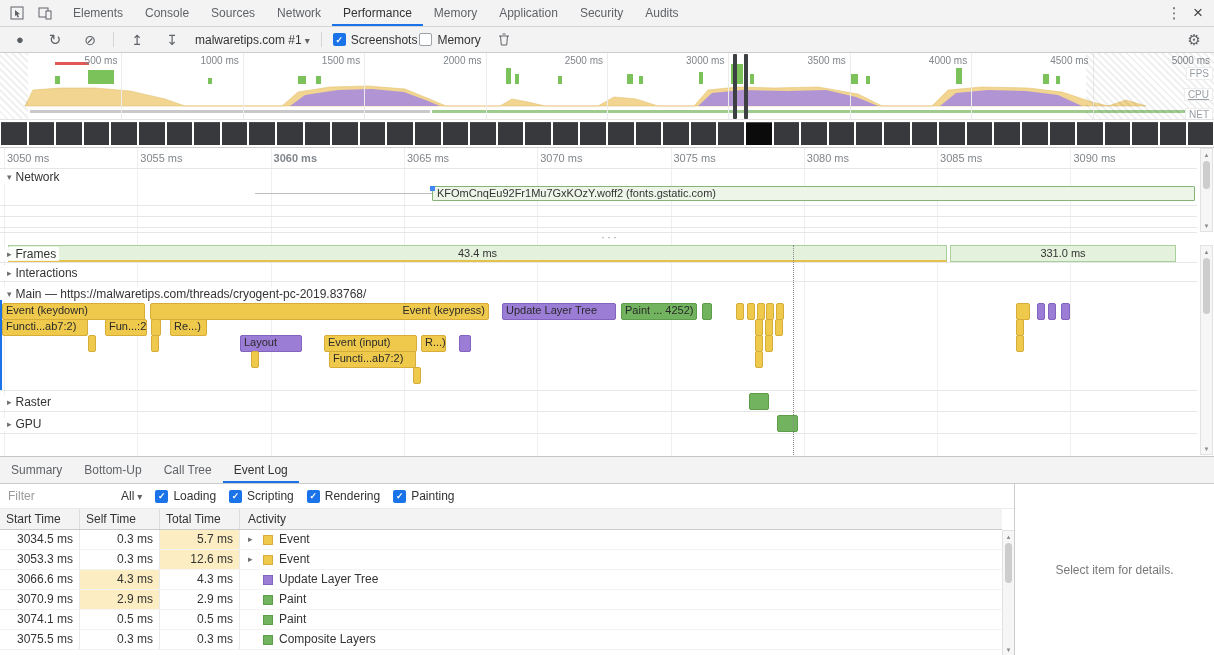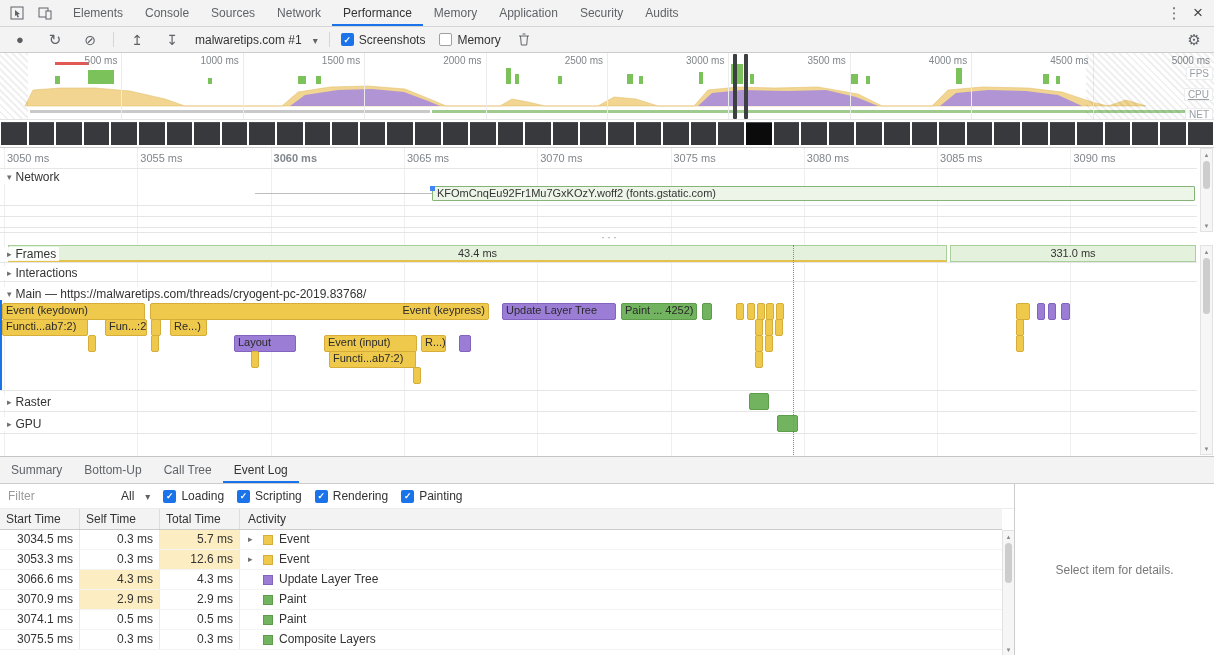--- a/index.html
+++ b/index.html
@@ -16,21 +16,21 @@
 .i-close::before{content:"×";font-size:17px;color:#444}
 
 #toolbar{position:absolute;top:27px;left:0;width:100%;height:26px;background:#f3f3f3;border-bottom:1px solid #ccc;display:flex;align-items:center;padding:0 8px;gap:11px}
 .sep{width:1px;height:15px;background:#d5d5d5}
 .i-record::before{content:"●";font-size:13px;color:#5a5d61}
 .i-reload::before{content:"↻";font-size:15px;color:#5f6368}
 .i-block::before{content:"⊘";font-size:14px;color:#5f6368}
 .i-up::before{content:"↥";font-size:14px;color:#5f6368}
 .i-down::before{content:"↧";font-size:14px;color:#5f6368}
 .i-gear::before{content:"⚙";font-size:15px;color:#5f6368}
-.select-box{display:flex;align-items:center;gap:11px;color:#333}
+.select-box{display:flex;align-items:center;gap:3px;color:#333}
 .caret::before{content:"▾";font-size:10px;color:#5f6368}
 .cb-wrap{display:flex;align-items:center;gap:5px}
 .cb{width:13px;height:13px;border-radius:2px;display:flex;align-items:center;justify-content:center;font-size:9px;font-weight:bold;color:#fff}
 .cb.on{background:#1a73e8}
 .cb.on::before{content:"✓"}
 .cb.off{background:#fff;border:1px solid #9aa0a6}
 #gear{margin-left:auto}
 
 #overview{position:absolute;top:53px;left:0;width:100%;height:67px;background:#fff;border-bottom:1px solid #e3e3e3;overflow:hidden}
 .ov-grid{position:absolute;top:0;width:1px;height:67px;background:#ececec}
@@ -135,21 +135,21 @@
     <span class="icon-btn i-reload"></span>
     <span class="icon-btn i-block"></span>
     <span class="sep"></span>
     <span class="icon-btn i-up"></span>
     <span class="icon-btn i-down"></span>
     <span class="select-box">
       <span>malwaretips.com #1</span>
       <span class="caret"></span>
     </span>
     <span class="sep"></span>
-    <span id="toolbar-checks" style="display:flex;gap:14px">
+    <span id="toolbar-checks" style="display:flex;gap:2px">
         <span class="cb-wrap">
           <span class="cb on"></span>
           <span>Screenshots</span>
         </span>
         <span class="cb-wrap">
           <span class="cb off"></span>
           <span>Memory</span>
         </span>
       </span>
     <span class="icon-btn">
@@ -331,21 +331,21 @@
       <div class="hline" style="top: 57px;"></div>
       <div class="hline" style="top: 68px;"></div>
       <div class="hline" style="top: 79px;"></div>
       <div class="hline" style="top: 84px;"></div>
       <div class="hline" style="top: 114px;"></div>
       <div class="hline" style="top: 133px;"></div>
       <div class="hline" style="top: 242px;"></div>
       <div class="hline" style="top: 263px;"></div>
       <div class="hline" style="top: 285px;"></div>
       <div class="frame-bar yb" style="left: 8px; width: 939px;">43.4 ms</div>
-      <div class="frame-bar" style="left: 950px; width: 246px;">331.0 ms</div>
+      <div class="frame-bar" style="left: 950px; width: 226px;">331.0 ms</div>
       <div class="flame f-s" style="left: 2px; width: 143px; top: 155px;">Event (keydown)</div>
       <div class="flame f-s" style="left: 150px; width: 339px; top: 155px; text-align: right;">Event (keypress)</div>
       <div class="flame f-r" style="left: 502px; width: 114px; top: 155px;">Update Layer Tree</div>
       <div class="flame f-p" style="left: 621px; width: 76px; top: 155px;">Paint ... 4252)</div>
       <div class="flame f-p" style="left: 702px; width: 10px; top: 155px;"></div>
       <div class="flame f-s" style="left: 736px; width: 8px; top: 155px;"></div>
       <div class="flame f-s" style="left: 747px; width: 8px; top: 155px;"></div>
       <div class="flame f-s" style="left: 757px; width: 7px; top: 155px;"></div>
       <div class="flame f-s" style="left: 766px; width: 6px; top: 155px;"></div>
       <div class="flame f-s" style="left: 776px; width: 5px; top: 155px;"></div>
@@ -356,21 +356,21 @@
       <div class="flame f-s" style="left: 2px; width: 86px; top: 171px;">Functi...ab7:2)</div>
       <div class="flame f-s" style="left: 105px; width: 42px; top: 171px;">Fun...:2)</div>
       <div class="flame f-s" style="left: 151px; width: 10px; top: 171px;"></div>
       <div class="flame f-s" style="left: 170px; width: 37px; top: 171px;">Re...)</div>
       <div class="flame f-s" style="left: 755px; width: 7px; top: 171px;"></div>
       <div class="flame f-s" style="left: 765px; width: 7px; top: 171px;"></div>
       <div class="flame f-s" style="left: 775px; width: 5px; top: 171px;"></div>
       <div class="flame f-s" style="left: 1016px; width: 8px; top: 171px;"></div>
       <div class="flame f-s" style="left: 88px; width: 3px; top: 187px;"></div>
       <div class="flame f-s" style="left: 151px; width: 3px; top: 187px;"></div>
-      <div class="flame f-r" style="left: 234px; width: 62px; top: 187px;">Layout</div>
+      <div class="flame f-r" style="left: 240px; width: 62px; top: 187px;">Layout</div>
       <div class="flame f-s" style="left: 324px; width: 93px; top: 187px;">Event (input)</div>
       <div class="flame f-s" style="left: 421px; width: 25px; top: 187px;">R...)</div>
       <div class="flame f-r" style="left: 459px; width: 12px; top: 187px;"></div>
       <div class="flame f-s" style="left: 755px; width: 6px; top: 187px;"></div>
       <div class="flame f-s" style="left: 765px; width: 5px; top: 187px;"></div>
       <div class="flame f-s" style="left: 1016px; width: 5px; top: 187px;"></div>
       <div class="flame f-s" style="left: 251px; width: 3px; top: 203px;"></div>
       <div class="flame f-s" style="left: 329px; width: 87px; top: 203px;">Functi...ab7:2)</div>
       <div class="flame f-s" style="left: 755px; width: 3px; top: 203px;"></div>
       <div class="flame f-s" style="left: 413px; width: 3px; top: 219px;"></div>

